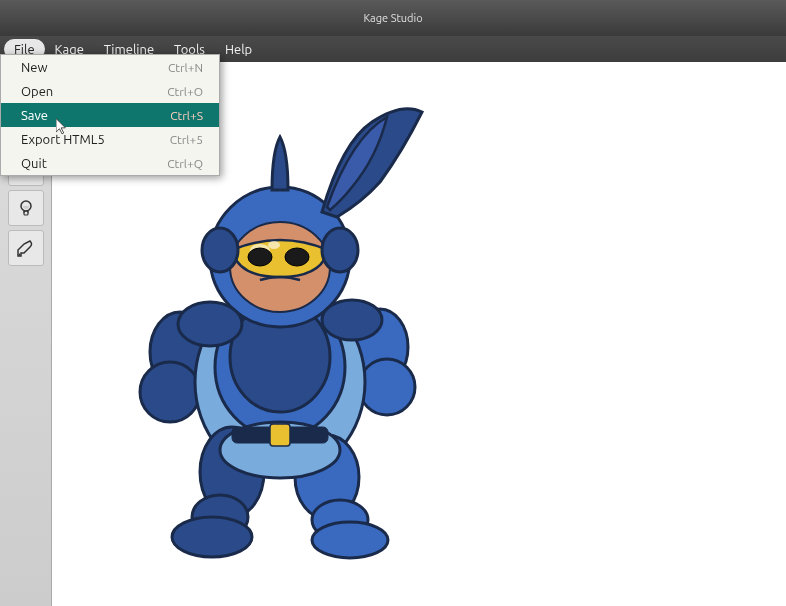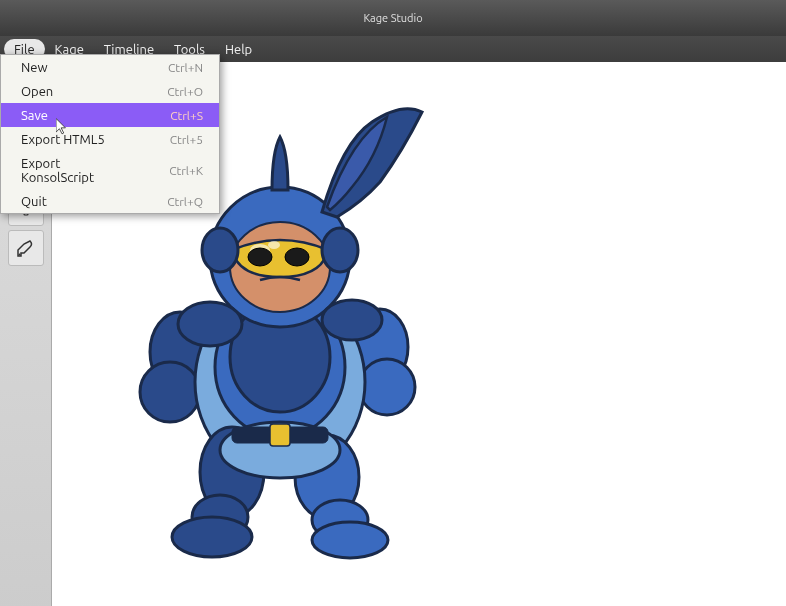--- a/index.html
+++ b/index.html
@@ -66,25 +66,24 @@
     }
 
     .dropdown-item {
       display: flex;
       align-items: center;
       justify-content: space-between;
       padding: 5px 16px 5px 20px;
       cursor: pointer;
       font-size: 13px;
       color: #222;
-      gap: 7px;
     }
 
     .dropdown-item.highlighted {
-      background: #8b5cf6;
+      background: #0f766e;
       color: #fff;
     }
 
     .dropdown-item .shortcut {
       color: #888;
       font-size: 12px;
       margin-left: 32px;
     }
 
     .dropdown-item.highlighted .shortcut {
@@ -194,24 +193,20 @@
     <span>Open</span>
     <span class="shortcut">Ctrl+O</span>
   </div>
   <div class="dropdown-item highlighted">
     <span>Save</span>
     <span class="shortcut">Ctrl+S</span>
   </div>
   <div class="dropdown-item">
     <span>Export HTML5</span>
     <span class="shortcut">Ctrl+5</span>
-  </div>
-  <div class="dropdown-item">
-    <span>Export KonsolScript</span>
-    <span class="shortcut">Ctrl+K</span>
   </div>
   <div class="dropdown-item">
     <span>Quit</span>
     <span class="shortcut">Ctrl+Q</span>
   </div>
 </div>
 
 <div id="main-layout">
 
   <div id="left-toolbar">

